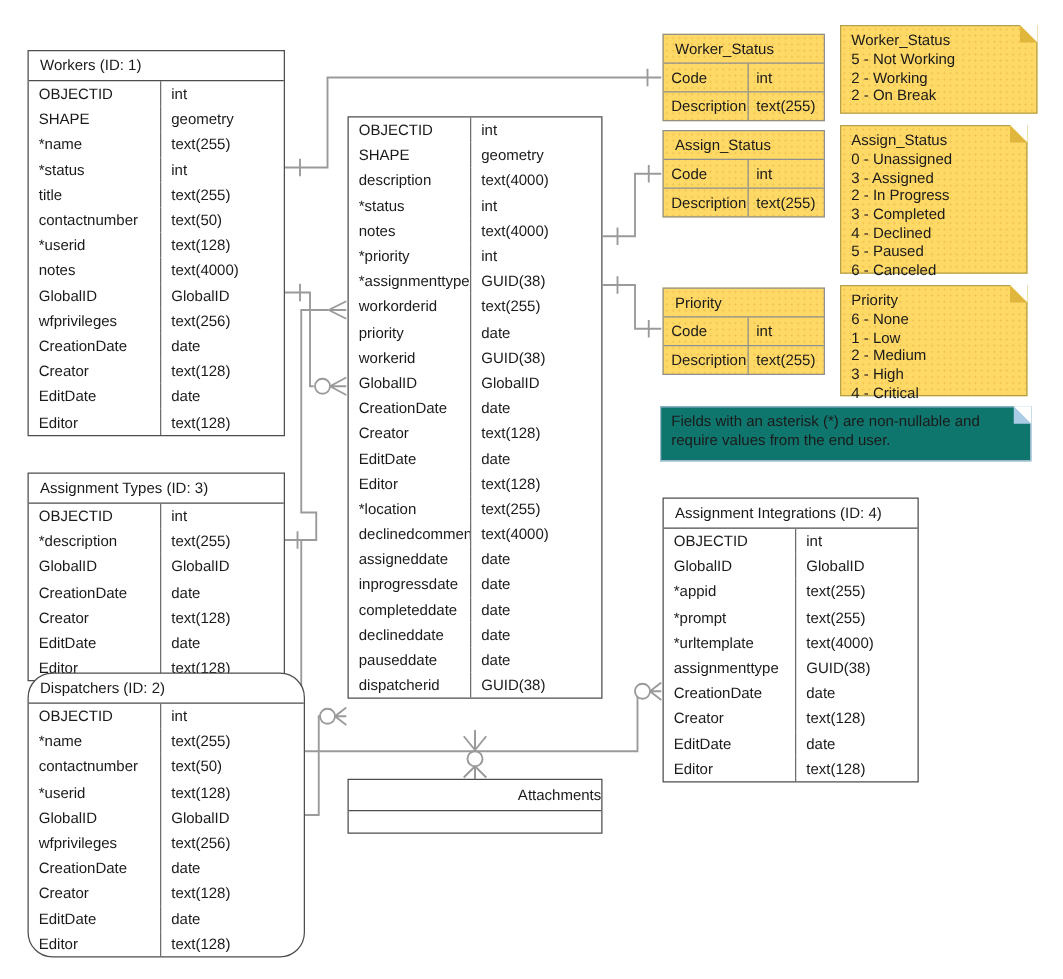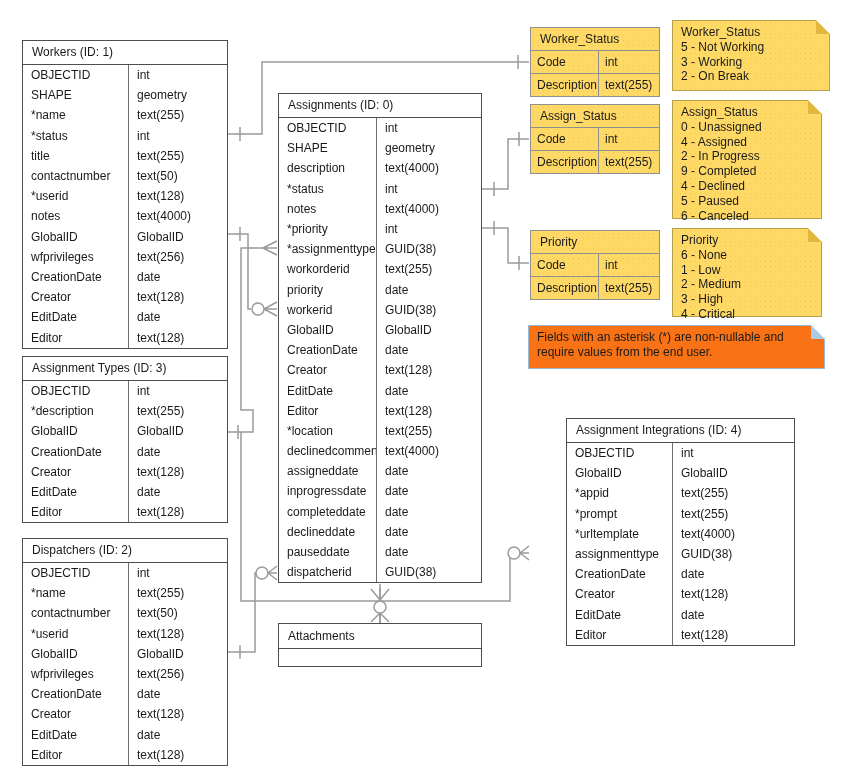--- a/index.html
+++ b/index.html
@@ -14,26 +14,26 @@
   #wires circle{stroke:#9a9a9a;stroke-width:1.5;fill:#ffffff;}
 
   
   .tbl{position:absolute;background:#fff;border:1px solid #4d4d4d;z-index:2;box-sizing:border-box;}
   .tbl .hdr{height:23px;line-height:23px;padding-left:9px;border-bottom:1px solid #4d4d4d;white-space:nowrap;overflow:hidden;}
   .tbl .row{display:flex;height:20.2px;}
   .tbl .cell-name{flex:0 0 var(--ncol);display:flex;align-items:center;padding-left:8px;box-sizing:border-box;white-space:nowrap;overflow:hidden;}
   .tbl .cell-type{flex:1;display:flex;align-items:center;padding-left:8px;border-left:1px solid #6e6e6e;box-sizing:border-box;white-space:nowrap;overflow:hidden;}
   .tbl .b{font-weight:400;}
   #tbl-workers{left:22px;top:40px;width:206px;--ncol:105px;}
-  #tbl-assignment-types{left:22px;top:356px;width:206px;--ncol:105px;}
-  #tbl-dispatchers{left:22px;top:538px;width:206px;--ncol:105px;}
+  #tbl-assignment-types{left:22px;top:378px;width:206px;--ncol:105px;}
+  #tbl-dispatchers{left:22px;top:538px;width:222px;border-radius:20px;--ncol:105px;}
   #tbl-assignments{left:278px;top:93px;width:204px;--ncol:97px;}
-  #tbl-assignment-integrations{left:530px;top:418px;width:229px;margin-left:36px;--ncol:105px;}
+  #tbl-assignment-integrations{left:530px;top:398px;width:205px;--ncol:105px;}
   #tbl-attachments{left:278px;top:623px;width:204px;--ncol:105px;}
-  #tbl-attachments .hdr{height:24px;line-height:24px;}
+  #tbl-attachments .hdr{height:24px;line-height:24px;text-align:right;}
   #tbl-attachments .empty-row{height:17px;}
 
   
   .ltbl{position:absolute;width:130px;z-index:2;box-sizing:border-box;border:1px solid #8f8f8f;
         background:
           radial-gradient(#f2c553 0.8px, transparent 0.9px) 0 0/5px 5px,
           #ffd966;}
   .ltbl .hdr{height:22px;line-height:22px;padding-left:9px;border-bottom:1px solid #8f8f8f;white-space:nowrap;}
   .ltbl .row{display:flex;height:22px;justify-content:space-between;}
   .ltbl .row + .row{border-top:1px solid #8f8f8f;}
@@ -51,21 +51,21 @@
         padding:4px 8px;line-height:14.8px;}
   .note::before{content:"";position:absolute;top:-1px;right:-1px;width:0;height:0;
         border-style:solid;border-width:0 14px 14px 0;
         border-color:#ffffff #ffffff #e0b63d #e0b63d;}
   #note-worker-status{left:672px;top:20px;width:158px;height:71px;}
   #note-assign-status{left:672px;top:100px;width:150px;height:119px;}
   #note-priority{left:672px;top:228px;width:150px;height:89px;}
   .note div{white-space:nowrap;}
 
   .bluenote{position:absolute;z-index:2;box-sizing:border-box;border:1px solid #9ab8d0;
-        background:#f97316;padding:4px 8px;line-height:15px;}
+        background:#0f766e;padding:4px 8px;line-height:15px;}
   .bluenote::before{content:"";position:absolute;top:-1px;right:-1px;width:0;height:0;
         border-style:solid;border-width:0 14px 14px 0;
         border-color:#ffffff #ffffff #a9cbe3 #a9cbe3;}
   #note-asterisk{left:528px;top:325px;width:297px;height:44px;}
 </style>
 </head>
 <body>
 
 <svg id="wires">
 
@@ -248,21 +248,20 @@
     <div class="row">
       <div class="cell-name">EditDate</div>
       <div class="cell-type">date</div>
     </div>
     <div class="row">
       <div class="cell-name">Editor</div>
       <div class="cell-type">text(128)</div>
     </div>
   </div>
 <div class="tbl" id="tbl-assignments">
-    <div class="hdr">Assignments (ID: 0)</div>
     <div class="row">
       <div class="cell-name">OBJECTID</div>
       <div class="cell-type">int</div>
     </div>
     <div class="row">
       <div class="cell-name">SHAPE</div>
       <div class="cell-type">geometry</div>
     </div>
     <div class="row">
       <div class="cell-name">description</div>
@@ -427,29 +426,29 @@
     </div>
     <div class="row">
       <div class="cell-name">Description</div>
       <div class="cell-type">text(255)</div>
     </div>
   </div>
 
 <div class="note" id="note-worker-status">
     <div>Worker_Status</div>
     <div>5 - Not Working</div>
-    <div>3 - Working</div>
+    <div>2 - Working</div>
     <div>2 - On Break</div>
   </div>
 <div class="note" id="note-assign-status">
     <div>Assign_Status</div>
     <div>0 - Unassigned</div>
-    <div>4 - Assigned</div>
+    <div>3 - Assigned</div>
     <div>2 - In Progress</div>
-    <div>9 - Completed</div>
+    <div>3 - Completed</div>
     <div>4 - Declined</div>
     <div>5 - Paused</div>
     <div>6 - Canceled</div>
   </div>
 <div class="note" id="note-priority">
     <div>Priority</div>
     <div>6 - None</div>
     <div>1 - Low</div>
     <div>2 - Medium</div>
     <div>3 - High</div>

